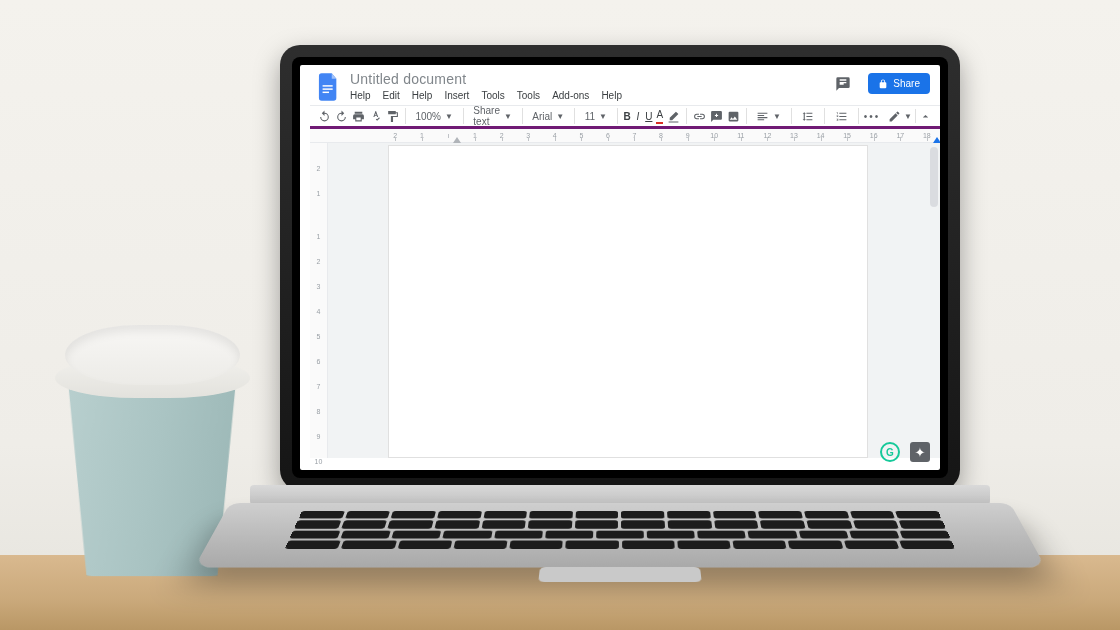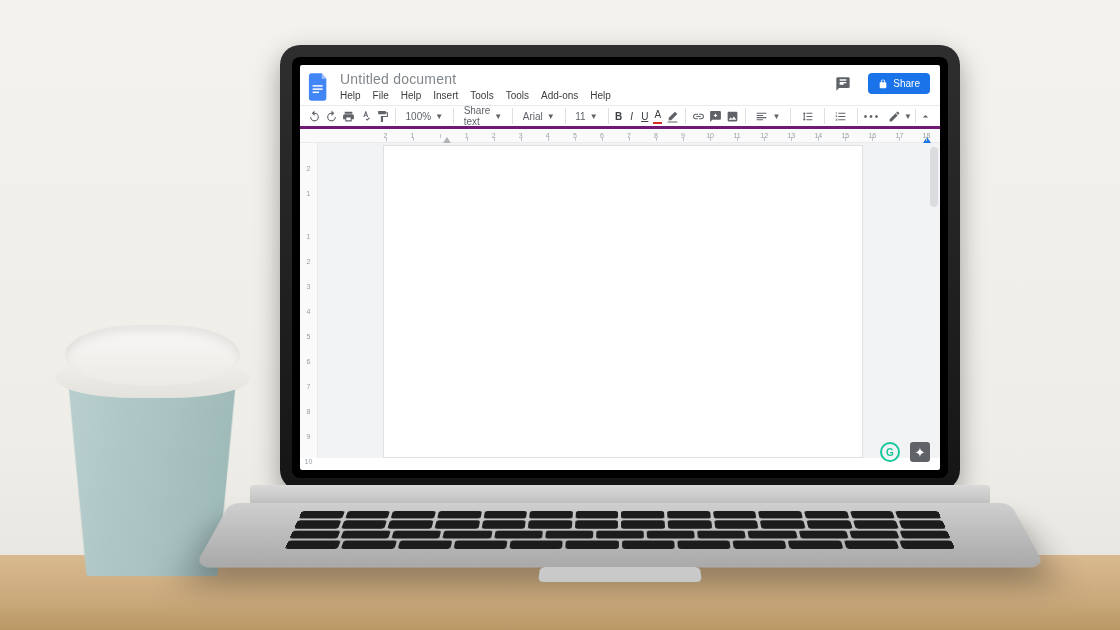--- a/index.html
+++ b/index.html
@@ -24,21 +24,21 @@
             transform:perspective(400px) rotateX(3deg);
             clip-path:polygon(0 0,100% 0,88% 100%,12% 100%);
             box-shadow:0 18px 20px rgba(0,0,0,.15); }
   
   .laptop { position:absolute; left:260px; top:45px; width:720px; height:560px; }
   .screen-shell{ position:absolute; left:20px; top:0; width:680px; height:445px;
                  background:linear-gradient(180deg,#2e2e2e,#151515);
                  border-radius:20px; padding:14px;
                  box-shadow:0 10px 26px rgba(0,0,0,.35); }
   .bezel  { position:absolute; inset:12px; border-radius:8px; background:#000; }
-  .screen { position:absolute; inset:20px; background:#fff; border-radius:2px; overflow:hidden; }
+  .screen { position:absolute; inset:20px; background:#fff; border-radius:2px; overflow:hidden;padding-left:10px; }
   .hinge  { position:absolute; left:-10px; right:-10px; top:440px; height:26px;
             background:linear-gradient(180deg,#d9d9d9,#b9b9b9);
             border-radius:4px 4px 10px 10px; }
   .deck   { position:absolute; left:-30px; right:-30px; top:458px; height:96px;
             background:linear-gradient(180deg,#cfcfcf,#a9a9a9);
             border-radius:10px 10px 16px 16px;
             transform:perspective(900px) rotateX(52deg); transform-origin:top center;
             box-shadow:0 24px 34px rgba(0,0,0,.3); }
   .kbd    { position:absolute; left:42px; right:42px; top:466px; height:58px;
             transform:perspective(900px) rotateX(52deg); transform-origin:top center;
@@ -129,21 +129,21 @@
                 <path fill="#a1c2fa" d="M15 0l5 6h-5z"></path>
                 <rect x="5" y="13" width="11" height="1.6" fill="#fff"></rect>
                 <rect x="5" y="16.5" width="11" height="1.6" fill="#fff"></rect>
                 <rect x="5" y="20" width="7" height="1.6" fill="#fff"></rect>
               </svg>
             </div>
             <div class="gd-titlecol">
               <div class="gd-title">Untitled document</div>
               <div class="gd-menu">
                 <span>Help</span>
-                <span>File</span>
+                <span>Edit</span>
                 <span>Help</span>
                 <span>Insert</span>
                 <span>Tools</span>
                 <span>Tools</span>
                 <span>Add-ons</span>
                 <span>Help</span>
               </div>
             </div>
             <div class="gd-hdr-right">
               <div class="cmt-btn">

